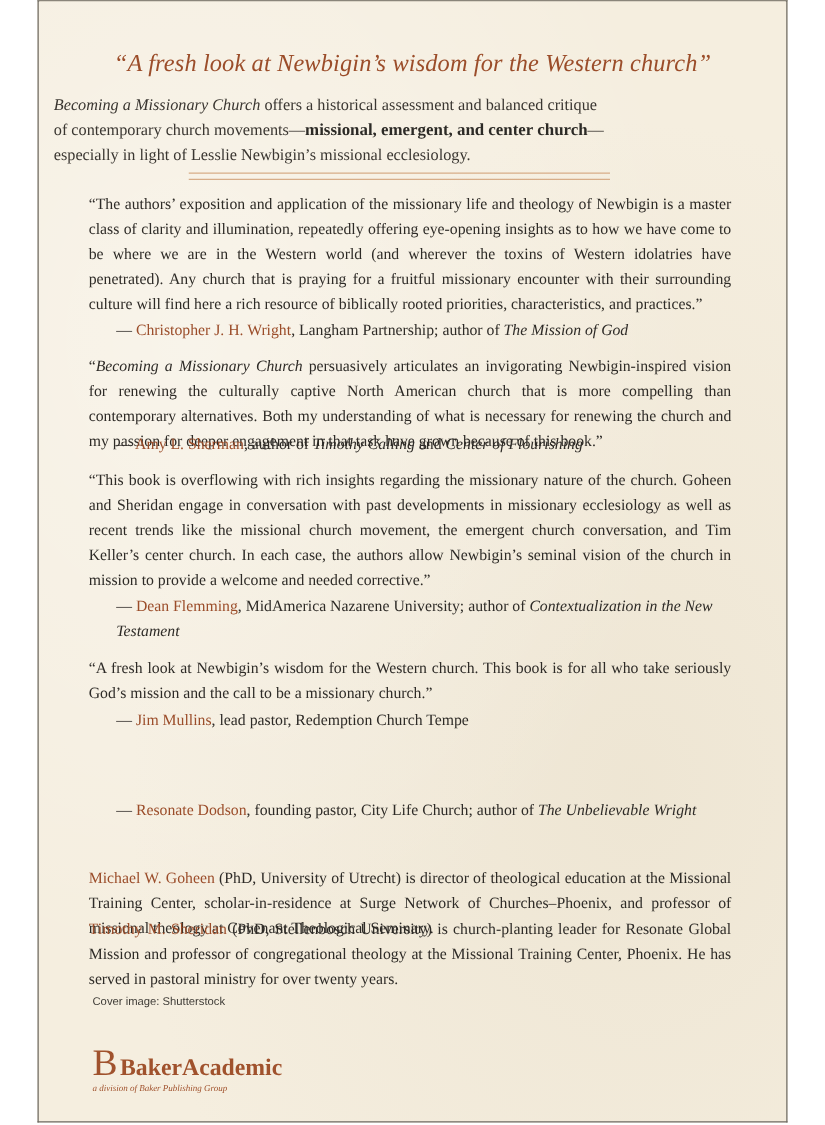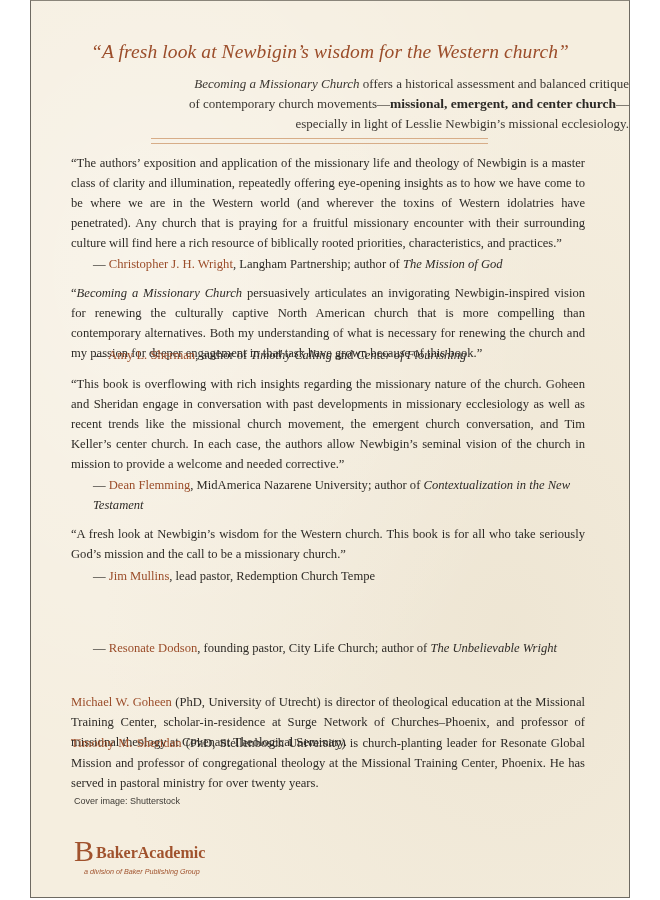--- a/index.html
+++ b/index.html
@@ -15,21 +15,21 @@
       border-top: 1.5px solid #8a857a;
       border-bottom: 1.5px solid #6e6a62;
       font-family: "Liberation Serif", "DejaVu Serif", serif;
       color: #2c2a26;
     }
     .headline {
       position: absolute; top: 40px; left: 0; right: 0; text-align: center;
       font-style: italic; color: #9b4d2a; font-size: 19.5px; letter-spacing: 0.1px;
     }
     .blurb {
-      position: absolute; top: 73px; left: 12px; right: 0; text-align: right;
+      position: absolute; top: 73px; left: 12px; right: 0; text-align: left;
       font-size: 13px; line-height: 20px; color: #3a3631;
     }
     .blurb .bold { font-weight: bold; font-size: 13.5px; color: #2c2a26; margin-top: 20px; }
     .divider {
       position: absolute; top: 137px; left: 120px; width: 337px; height: 4px;
       border-top: 1px solid #d7ad88; border-bottom: 1px solid #d7ad88;
     }
     .quote {
       position: absolute; left: 40px; width: 514px;
       font-size: 12.6px; line-height: 20px; text-align: justify; color: #2e2b27;
@@ -47,26 +47,26 @@
     .credit {
       position: absolute; left: 43px; top: 795px;
       font-family: "Liberation Sans", "DejaVu Sans", sans-serif; font-size: 9px; color: #3e3b36;
     }
     .logo { position: absolute; left: 43px; top: 840px; }
     .logo-mark {
       position: absolute; left: 0; top: -5px; font-size: 30px; color: #a0522d;
       font-family: "Liberation Serif", serif; line-height: 30px; letter-spacing: -2px;
     }
     .logo-text {
-      position: absolute; left: 22px; top: 3px; font-size: 16px; color: #a0522d;
+      position: absolute; left: 22px; top: 3px; font-size: 19px; color: #a0522d;
       font-family: "Liberation Serif", serif; white-space: nowrap; font-weight: bold;
     }
     .logo-sub {
-      position: absolute; left: 10px; top: 26px; font-size: 7.2px; color: #a0522d; font-style: italic;
-      font-family: Liberation Sans, sans-serif; white-space: nowrap;
+      position: absolute; left: 0; top: 26px; font-size: 7.2px; color: #a0522d; font-style: italic;
+      font-family: Liberation Serif, serif; white-space: nowrap;
     }
     i, .it { font-style: italic; }
   </style>
 </head>
 <body>
 
 <div class="page">
 
   <div class="headline">“A fresh look at Newbigin’s wisdom for the Western church”</div>
 

